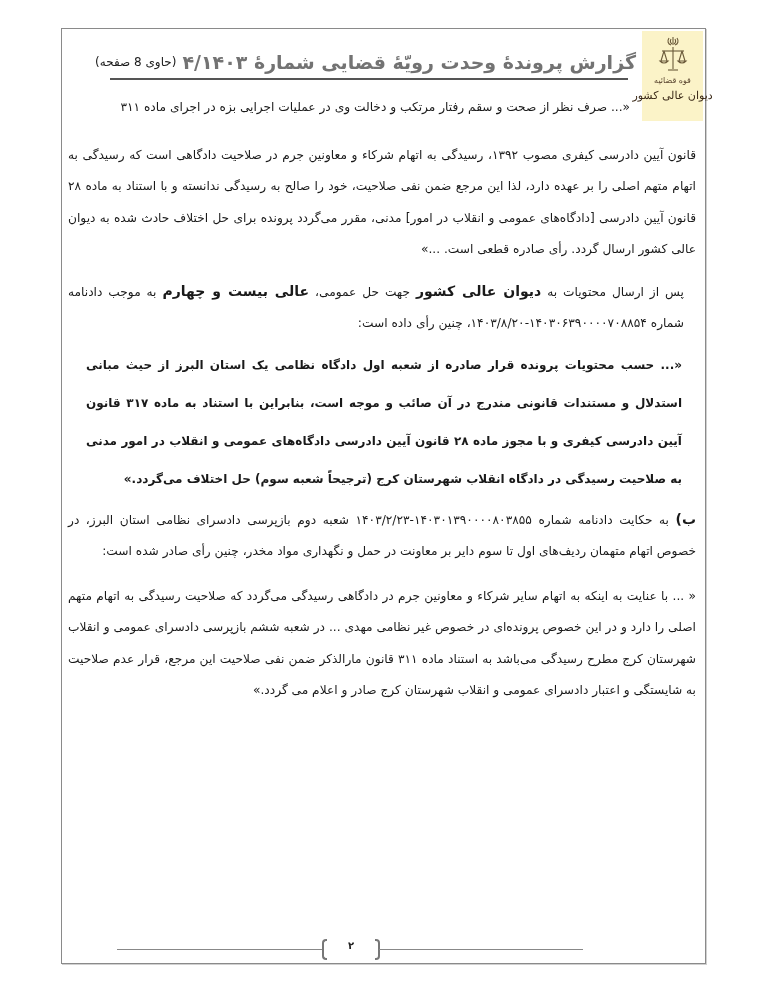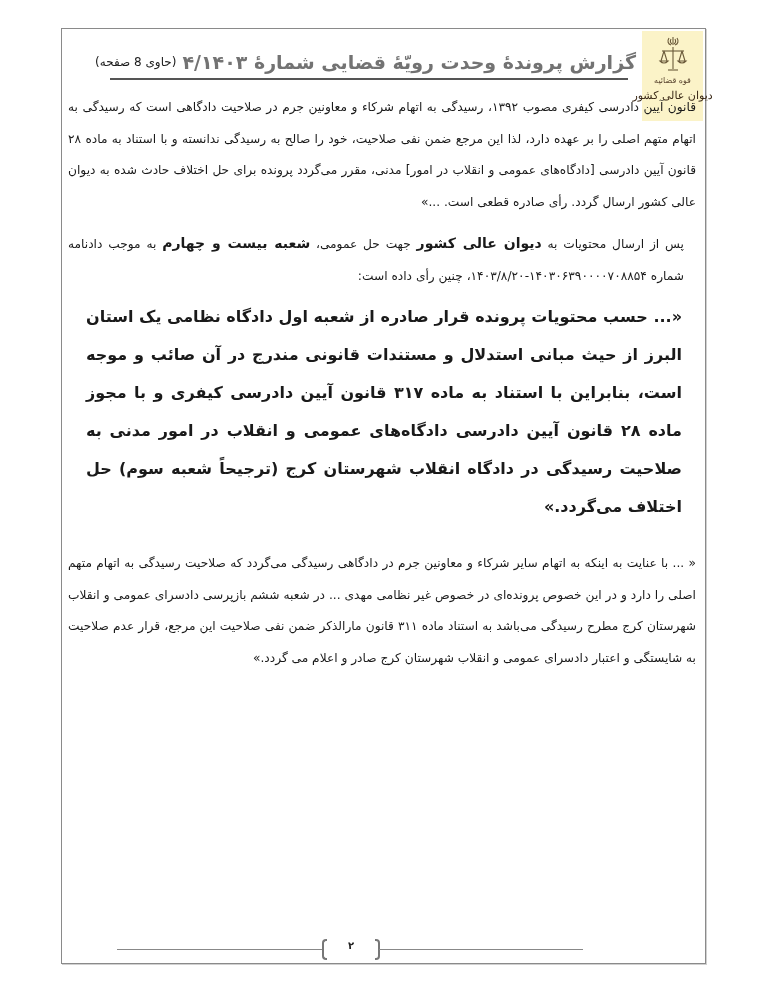--- a/index.html
+++ b/index.html
@@ -98,31 +98,31 @@
       text-align: justify;
     }
     .para {
       font-size: 12.2px;
       line-height: 31.5px;
       margin: 0;
       text-align: justify;
       text-align-last: right;
     }
     .p1 { padding-right: 66px; }
-    .p1-rest { margin-top: 0; }
+    .p1-rest { margin-top: 16px; }
     .p2 { margin-top: 10px; padding-right: 12px; }
     .quote-bold {
       font-weight: bold;
-      font-size: 16px;
+      font-size: 12px;
       line-height: 38px;
       padding: 0 14px 0 18px;
       margin-top: 6px;
     }
     .p3 { margin-top: 6px; }
-    .p4 { margin-top: 22px; }
+    .p4 { margin-top: 13px; }
     .b-big { font-weight: bold; font-size: 14px; }
     .footer {
       position: absolute;
       left: 117px;
       top: 930px;
       width: 530px;
       height: 30px;
     }
     .footer-line {
       position: absolute;
@@ -187,28 +187,32 @@
   <div class="logo-big">دیوان عالی کشور</div>
 </div>
 
 <div class="header">
   <span class="title">گزارش پروندهٔ وحدت رویّهٔ قضایی شمارهٔ ۴/۱۴۰۳</span>
   <span class="title-note">(حاوی 8 صفحه)</span>
 </div>
 <div class="title-underline"></div>
 
 <div class="content">
+  <p class="para p1">«... صرف نظر از صحت و سقم رفتار مرتکب و دخالت وی در عملیات اجرایی بزه در اجرای ماده ۳۱۱</p>
   <p class="para p1-rest">قانون آیین دادرسی کیفری مصوب ۱۳۹۲، رسیدگی به اتهام شرکاء و معاونین جرم در صلاحیت دادگاهی است که رسیدگی به اتهام متهم اصلی را بر عهده دارد، لذا این مرجع ضمن نفی صلاحیت، خود را صالح به رسیدگی ندانسته و با استناد به ماده ۲۸ قانون آیین دادرسی [دادگاه‌های عمومی و انقلاب در امور] مدنی، مقرر می‌گردد پرونده برای حل اختلاف حادث شده به دیوان عالی کشور ارسال گردد. رأی صادره قطعی است. ...»</p>
 
   <p class="para p2">
-    <span>پس از ارسال محتویات به </span><span class="b-big">دیوان عالی کشور</span><span> جهت حل عمومی، </span><span class="b-big">شعبه بیست و چهارم</span><span> به موجب دادنامه شماره ۱۴۰۳۰۶۳۹۰۰۰۰۷۰۸۸۵۴-۱۴۰۳/۸/۲۰، چنین رأی داده است:</span>
+    <span>پس از ارسال محتویات به </span><span class="b-big">دیوان عالی کشور</span><span> جهت حل عمومی، </span><span class="b-big">عالی بیست و چهارم</span><span> به موجب دادنامه شماره ۱۴۰۳۰۶۳۹۰۰۰۰۷۰۸۸۵۴-۱۴۰۳/۸/۲۰، چنین رأی داده است:</span>
   </p>
 
   <p class="para quote-bold">«... حسب محتویات پرونده قرار صادره از شعبه اول دادگاه نظامی یک استان البرز از حیث مبانی استدلال و مستندات قانونی مندرج در آن صائب و موجه است، بنابراین با استناد به ماده ۳۱۷ قانون آیین دادرسی کیفری و با مجوز ماده ۲۸ قانون آیین دادرسی دادگاه‌های عمومی و انقلاب در امور مدنی به صلاحیت رسیدگی در دادگاه انقلاب شهرستان کرج (ترجیحاً شعبه سوم) حل اختلاف می‌گردد.»</p>
 
+  <p class="para p3">
+    <span class="b-big">ب)</span><span> به حکایت دادنامه شماره ۱۴۰۳۰۱۳۹۰۰۰۰۸۰۳۸۵۵-۱۴۰۳/۲/۲۳ شعبه دوم بازپرسی دادسرای نظامی استان البرز، در خصوص اتهام متهمان ردیف‌های اول تا سوم دایر بر معاونت در حمل و نگهداری مواد مخدر، چنین رأی صادر شده است:</span>
+  </p>
 
   <p class="para p4">« ... با عنایت به اینکه به اتهام سایر شرکاء و معاونین جرم در دادگاهی رسیدگی می‌گردد که صلاحیت رسیدگی به اتهام متهم اصلی را دارد و در این خصوص پرونده‌ای در خصوص غیر نظامی مهدی ... در شعبه ششم بازپرسی دادسرای عمومی و انقلاب شهرستان کرج مطرح رسیدگی می‌باشد به استناد ماده ۳۱۱ قانون مارالذکر ضمن نفی صلاحیت این مرجع، قرار عدم صلاحیت به شایستگی و اعتبار دادسرای عمومی و انقلاب شهرستان کرج صادر و اعلام می گردد.»</p>
 </div>
 
 <div class="footer">
   <div class="footer-line left"></div>
   <div class="footer-bracket open"></div>
   <div class="page-number">۲</div>
   <div class="footer-bracket close"></div>
   <div class="footer-line right"></div>

